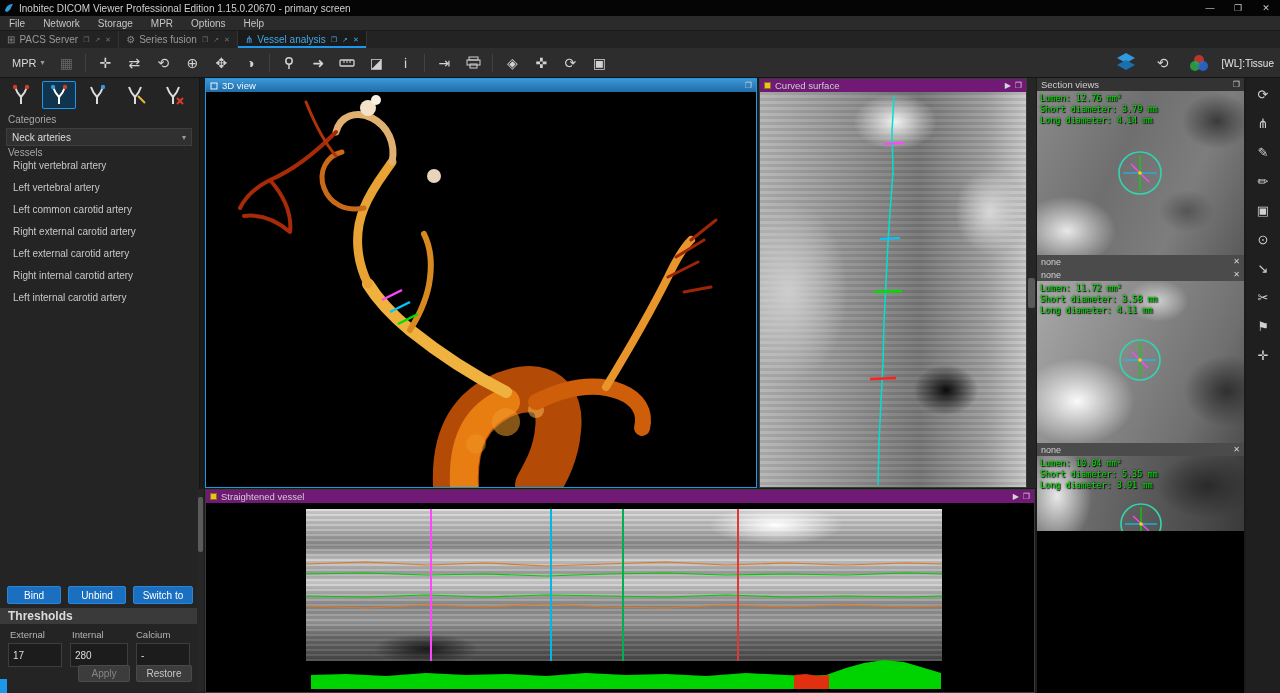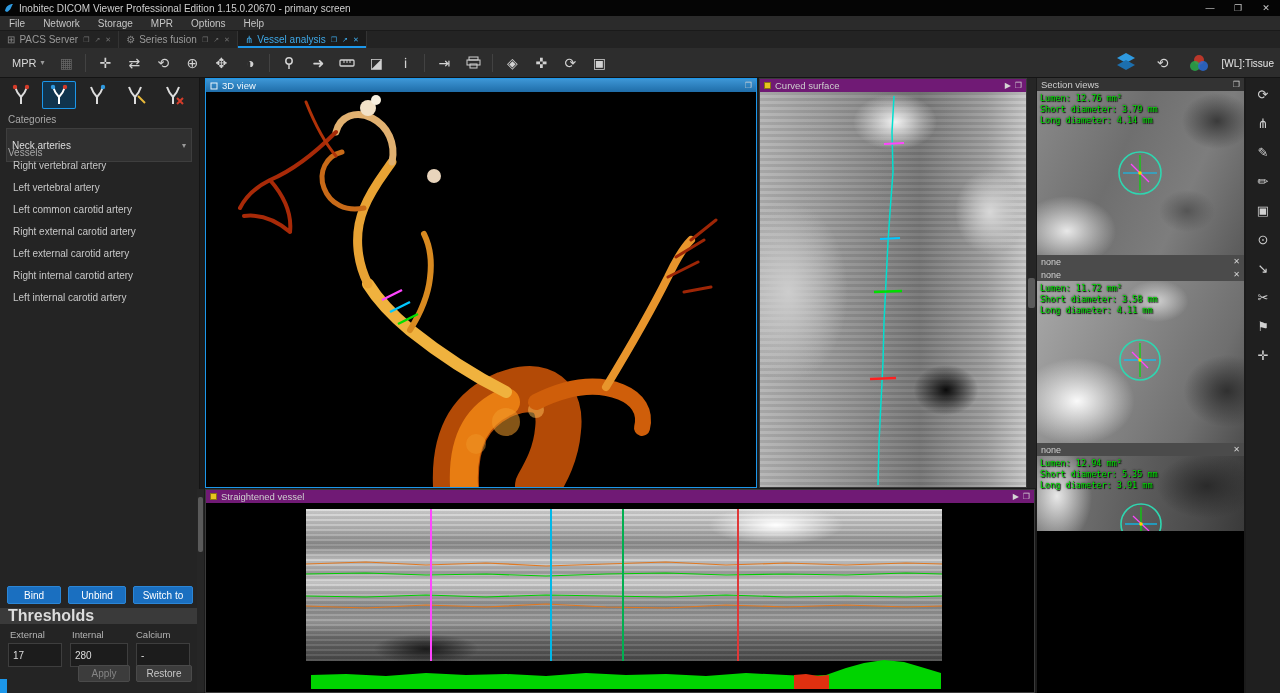--- a/index.html
+++ b/index.html
@@ -34,26 +34,26 @@
   .mprbtn{display:flex;align-items:center;gap:4px;color:#d8d8d8;font-size:11px;padding:0 6px;height:24px;cursor:pointer;border-radius:2px;}
   .toolbar-right{position:absolute;right:6px;top:48px;height:30px;display:flex;align-items:center;gap:14px;}
   .wltext{color:#e8e8e8;font-size:10px;}
 
   
   .sidebar{position:absolute;left:0;top:78px;width:200px;height:615px;background:#242424;border-right:1px solid #141414;box-sizing:border-box;}
   .tools-row{position:absolute;left:4px;top:3px;display:flex;gap:4px;}
   .vtool{width:34px;height:28px;display:flex;align-items:center;justify-content:center;border-radius:2px;cursor:pointer;}
   .vtool.active{background:#10344e;box-shadow:inset 0 0 0 1px #1c97ea;}
   .sb-label{position:absolute;left:8px;color:#a8a8a8;font-size:10px;}
-  .sb-select{position:absolute;left:6px;width:186px;height:16px;background:#303030;border:1px solid #3e3e3e;display:flex;align-items:center;color:#dddddd;font-size:10px;padding:16px 5px;box-sizing:border-box;cursor:pointer;}
+  .sb-select{position:absolute;left:6px;width:186px;height:16px;background:#303030;border:1px solid #3e3e3e;display:flex;align-items:center;color:#dddddd;font-size:10px;padding:8px 5px;box-sizing:border-box;cursor:pointer;}
   .sb-select .grow{flex:1;}
   .vessel-list{position:absolute;left:0;top:76px;width:199px;}
   .vessel-item{height:22px;display:flex;align-items:center;padding-left:13px;color:#c8c8c8;font-size:10px;cursor:pointer;}
   .blue-btn{position:absolute;height:18px;background:#1a6fc0;border:1px solid #2b86d6;border-radius:2px;color:#fff;font-size:10px;display:flex;align-items:center;justify-content:center;cursor:pointer;box-sizing:border-box;}
-  .thr-head{position:absolute;left:0;width:199px;height:16px;background:#3a3a3a;color:#dcdcdc;font-size:16px;font-weight:bold;display:flex;align-items:center;padding-left:8px;box-sizing:border-box;}
+  .thr-head{position:absolute;left:0;width:199px;height:16px;background:#3a3a3a;color:#dcdcdc;font-size:12px;font-weight:bold;display:flex;align-items:center;padding-left:8px;box-sizing:border-box;}
   .thr-col{position:absolute;color:#b5b5b5;font-size:9.5px;}
   .thr-input{position:absolute;height:16px;background:#1c1c1c;border:1px solid #3e3e3e;color:#dddddd;font-size:10px;padding:11px 4px;box-sizing:border-box;font-family:"Liberation Sans",sans-serif;}
   .gray-btn{position:absolute;height:17px;background:#3c3c3c;border:1px solid #4a4a4a;border-radius:2px;color:#c8c8c8;font-size:10px;display:flex;align-items:center;justify-content:center;cursor:pointer;box-sizing:border-box;}
   .gray-btn.dim{color:#858585;}
 
   
   .panel{position:absolute;background:#000;border:1px solid #3a3a3a;box-sizing:border-box;}
   .panel.sel{border-color:#1c97ea;}
   .phead{height:13px;background:#701a75;display:flex;align-items:center;gap:4px;padding:0 4px;font-size:9.5px;color:#cfcfcf;}
   .phead.blue{background:linear-gradient(#3d96d6,#1f6da8);color:#eef6fc;}
@@ -431,21 +431,21 @@
         radial-gradient(70px 45px at 170px 30px,#2a2a2a,rgba(0,0,0,0) 72%),
         linear-gradient(100deg,#7d7d7d,#5f5f5f 45%,#4a4a4a 80%,#3a3a3a)">
       <svg width="207" height="75" viewBox="0 0 207 75">
         <circle cx="104" cy="68" r="20" fill="none" stroke="#2fd6b0" stroke-width="1.6"></circle>
         <line x1="104" y1="51" x2="104" y2="75" stroke="#00dd00" stroke-width="1.2"></line>
         <line x1="88" y1="68" x2="120" y2="68" stroke="#00c8ff" stroke-width="1.2"></line>
         <line x1="96" y1="60" x2="112" y2="75" stroke="#ff45ff" stroke-width="1.2"></line>
         <circle cx="104" cy="68" r="1.8" fill="#ffd000"></circle>
       </svg>
       <div class="meas">
-        <div>Lumen: 12.94 mm²</div>
+        <div>Lumen: 10.04 mm²</div>
         <div>Short diameter: 5.35 mm</div>
         <div>Long diameter: 3.91 mm</div>
       </div>
     </div>
   </div>
 
   <div class="rtoolbar">
     <span class="rbtn">⟳</span>
     <span class="rbtn">⋔</span>
     <span class="rbtn">✎</span>

